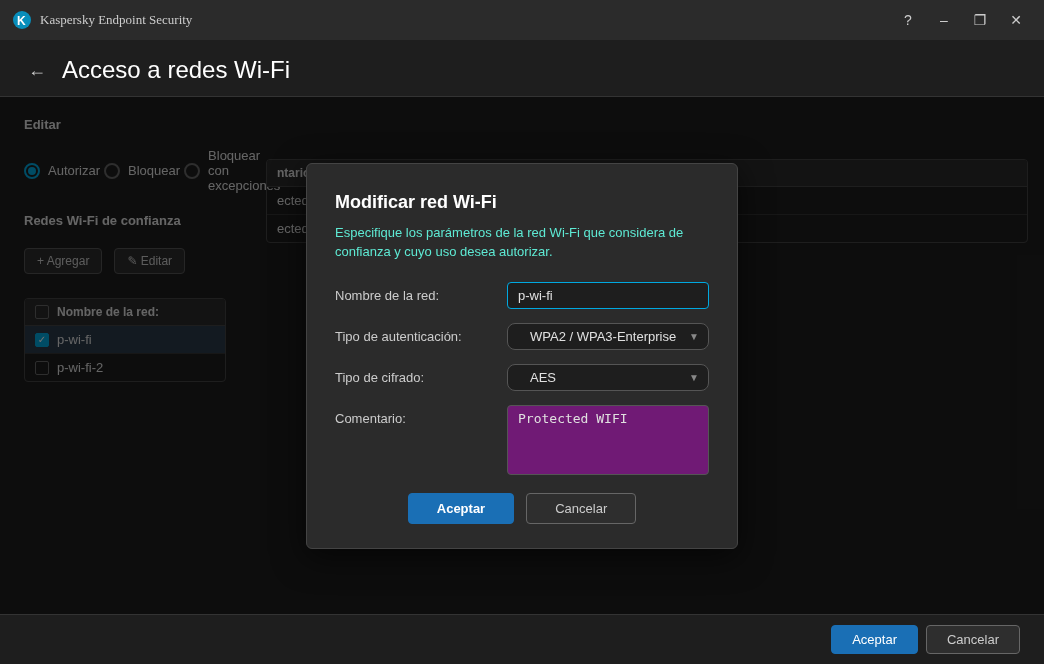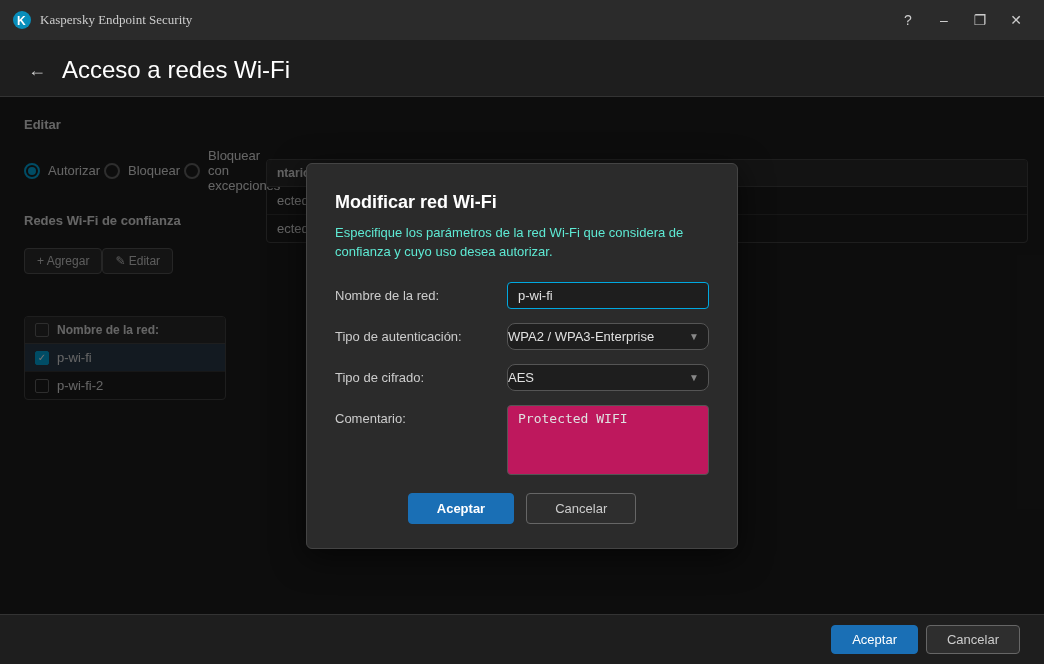--- a/index.html
+++ b/index.html
@@ -144,22 +144,22 @@
     .section-label2 {
       font-size: 13px;
       font-weight: 700;
       color: #e0e0e0;
       margin-top: 8px;
       margin-bottom: 8px;
     }
 
     .toolbar-row {
       display: flex;
-      gap: 0;
-      margin-bottom: 30px;
+      gap: 12px;
+      margin-bottom: 12px;
     }
     .tool-btn {
       background: #2e2e2e;
       border: 1px solid #555;
       color: #cccccc;
       padding: 5px 12px;
       border-radius: 4px;
       font-size: 12px;
       cursor: pointer;
       display: flex;
@@ -328,42 +328,42 @@
       padding: 5px 10px;
       font-size: 13px;
       outline: none;
     }
     .form-select {
       width: 100%;
       background: #1e1e1e;
       border: 1px solid #555;
       border-radius: 8px;
       color: #e0e0e0;
-      padding: 5px 0;
+      padding: 5px 22px;
       font-size: 13px;
       outline: none;
       appearance: none;
       cursor: pointer;
     }
     .select-wrapper {
       position: relative;
     }
     .select-wrapper::after {
       content: '▼';
       position: absolute;
       right: 10px;
       top: 50%;
       transform: translateY(-50%);
       font-size: 10px;
       color: #888;
       pointer-events: none;
     }
     .form-textarea {
       width: 100%;
-      background: #be185d;
+      background: #701a75;
       border: 1px solid #555;
       border-radius: 4px;
       color: #e0e0e0;
       padding: 5px 10px;
       font-size: 13px;
       outline: none;
       resize: none;
       height: 70px;
     }
     .modal-note {

